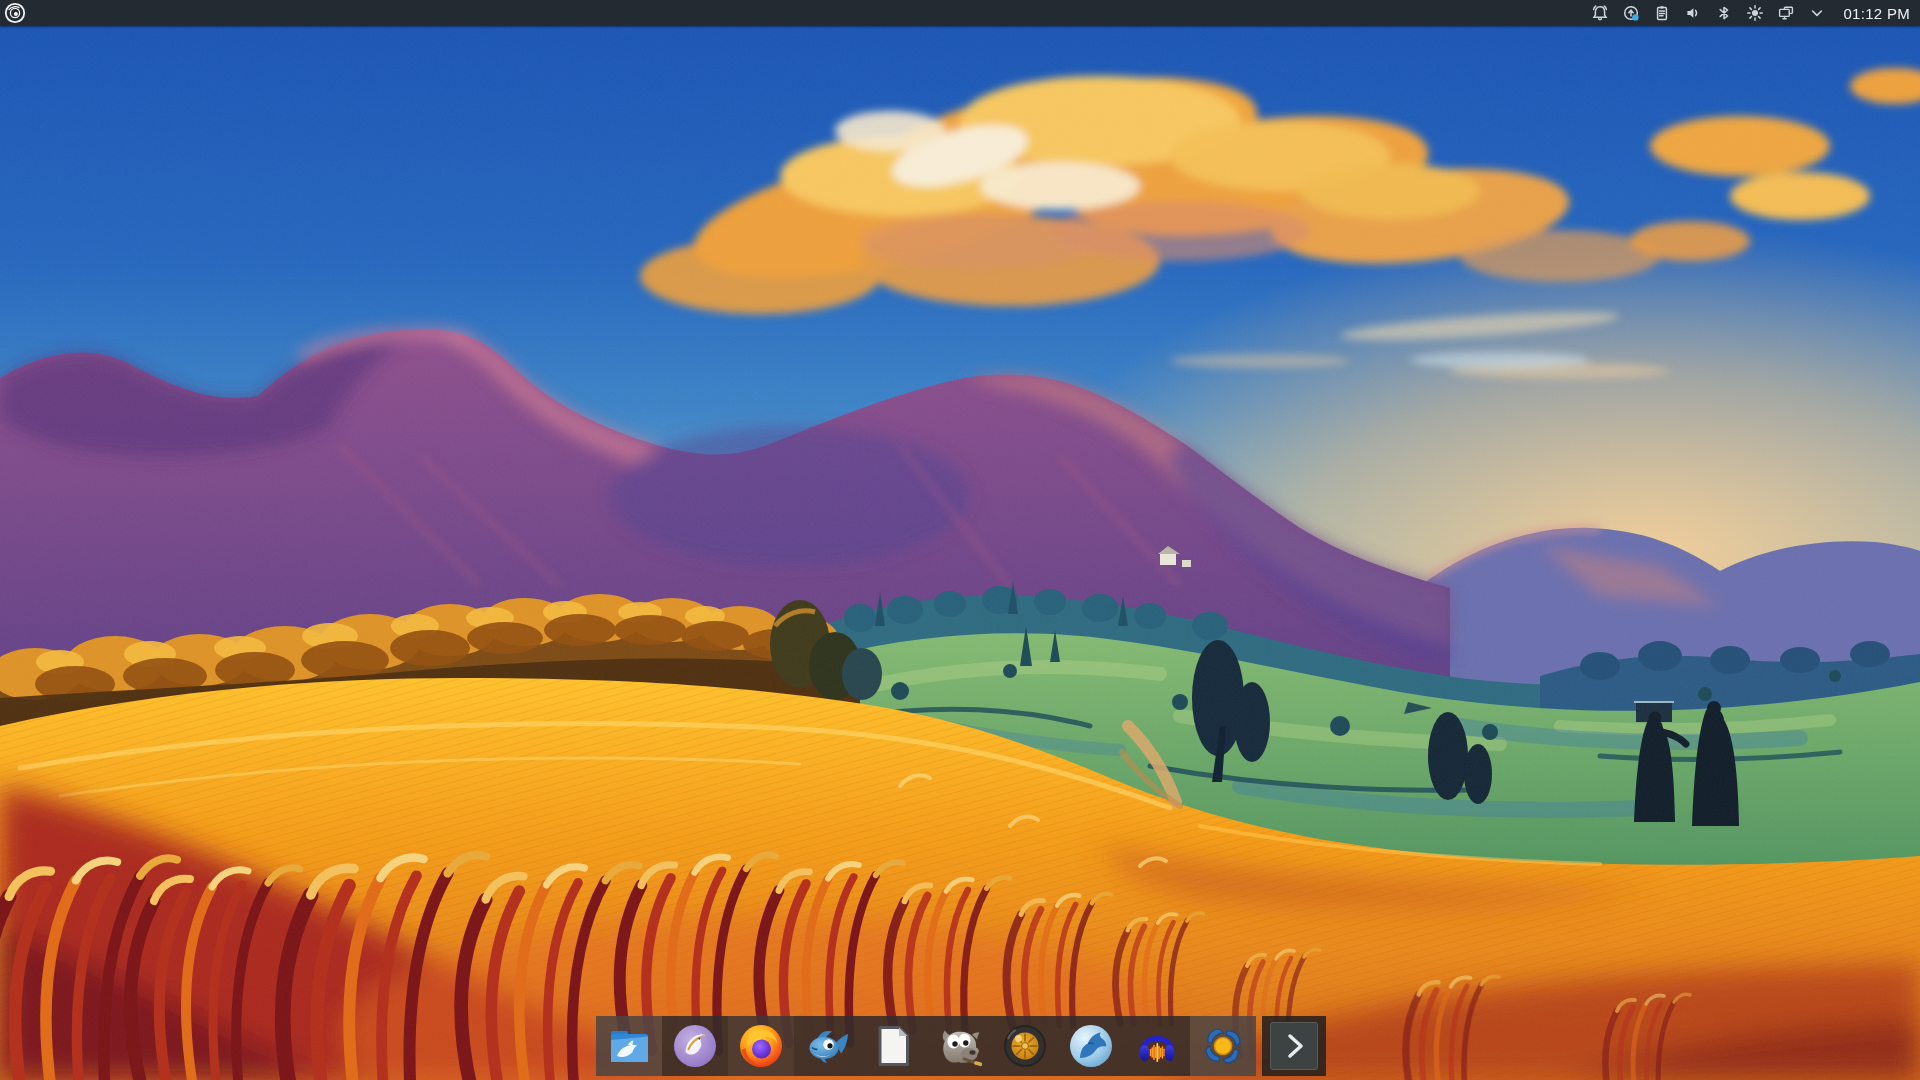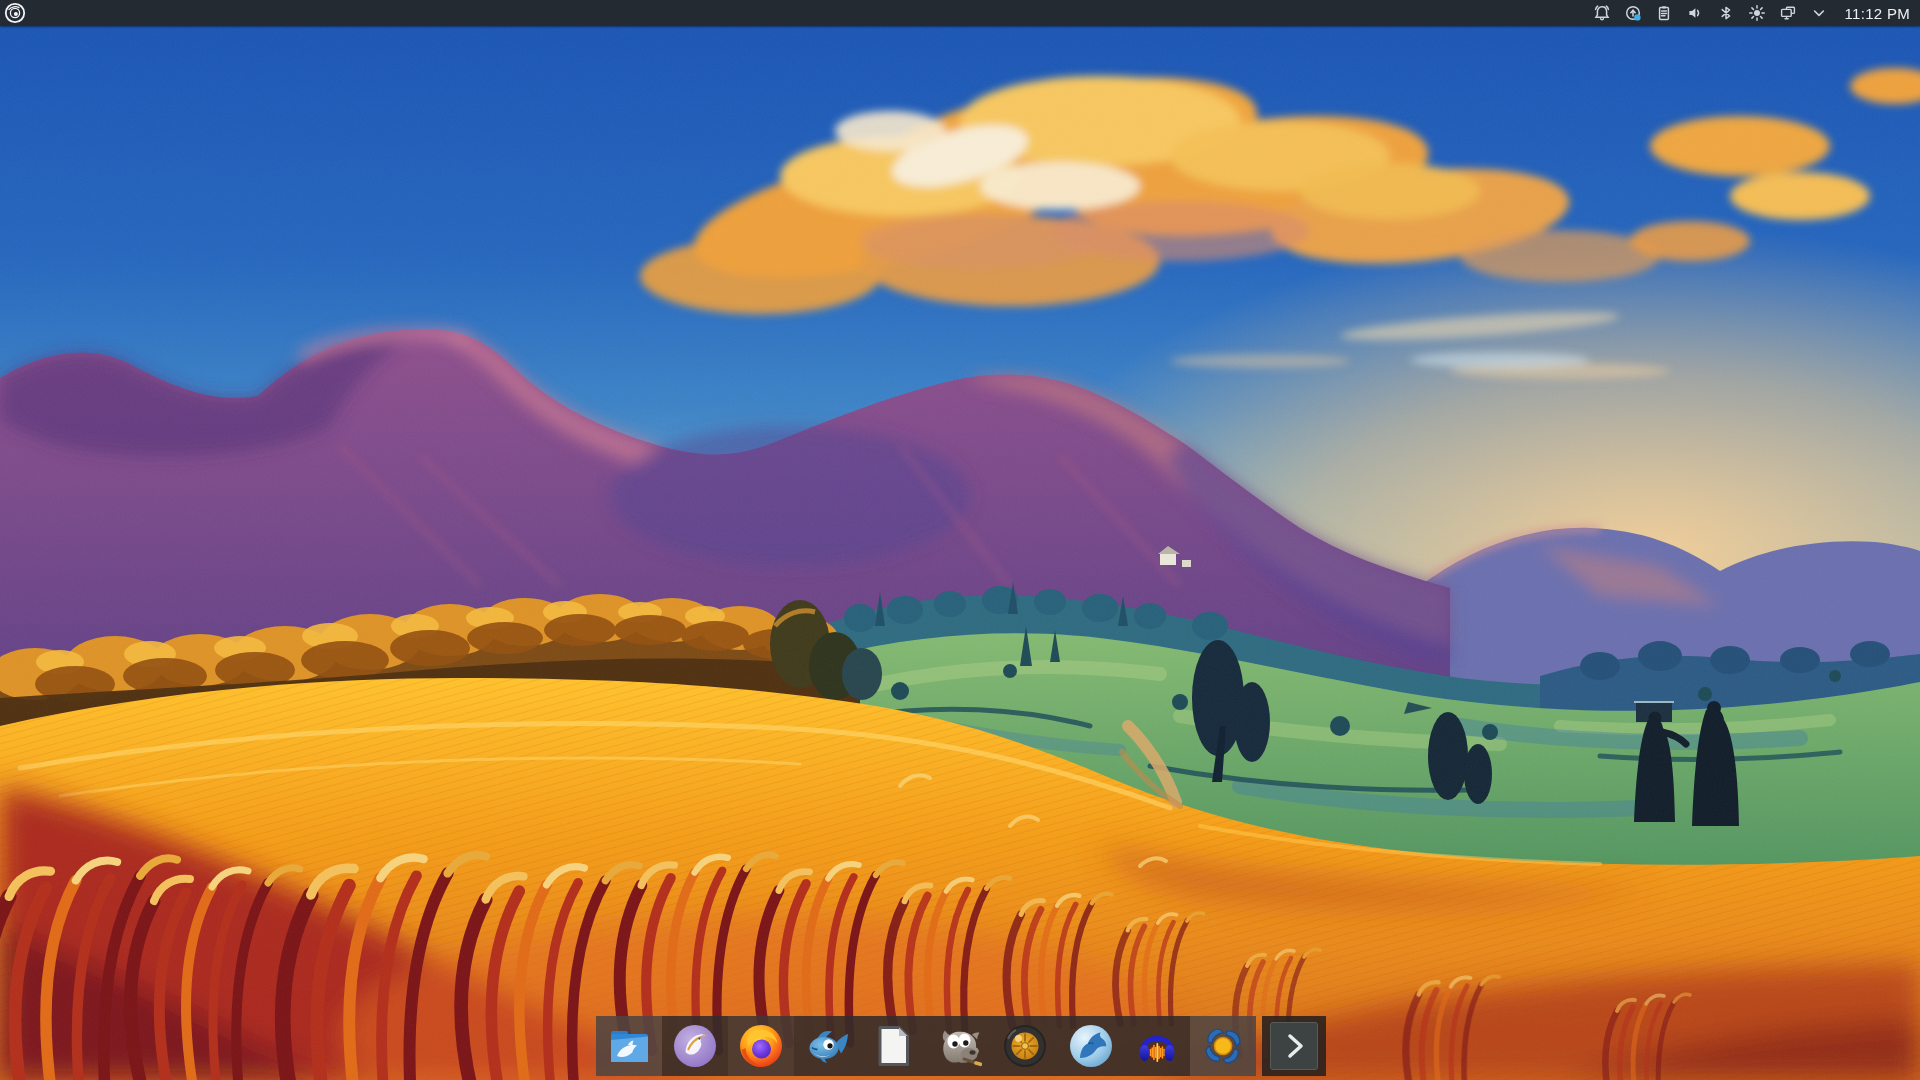--- a/index.html
+++ b/index.html
@@ -357,21 +357,21 @@
           <rect x="7.4" y="3.2" width="8" height="6.2" rx=".8"></rect>
           <rect x="2.6" y="5.4" width="9.6" height="7" rx=".8" fill="#232a32"></rect>
           <path d="M6,14.8 L9.2,14.8 M7.6,12.4 L7.6,14.8"></path>
         </svg>
       </span>
       <span class="ticon">
         <svg viewBox="0 0 18 18" width="18" height="18" fill="none" stroke="#ccd6dd" stroke-width="1.6" stroke-linecap="round" stroke-linejoin="round">
           <path d="M4.6,7 L9,11.4 L13.4,7"></path>
         </svg>
       </span>
-      <span class="clock">11:12 PM</span>
+      <span class="clock">01:12 PM</span>
     </div>
   </div>
 
   <div class="dock">
     <div class="dock-apps">
 
       <div class="tile lt">
         <svg viewBox="0 0 46 46">
           <rect x="5" y="8" width="17" height="9" rx="2" fill="#2e7cc9"></rect>
           <rect x="5" y="11" width="37" height="28" rx="2.5" fill="#3187d6"></rect>

